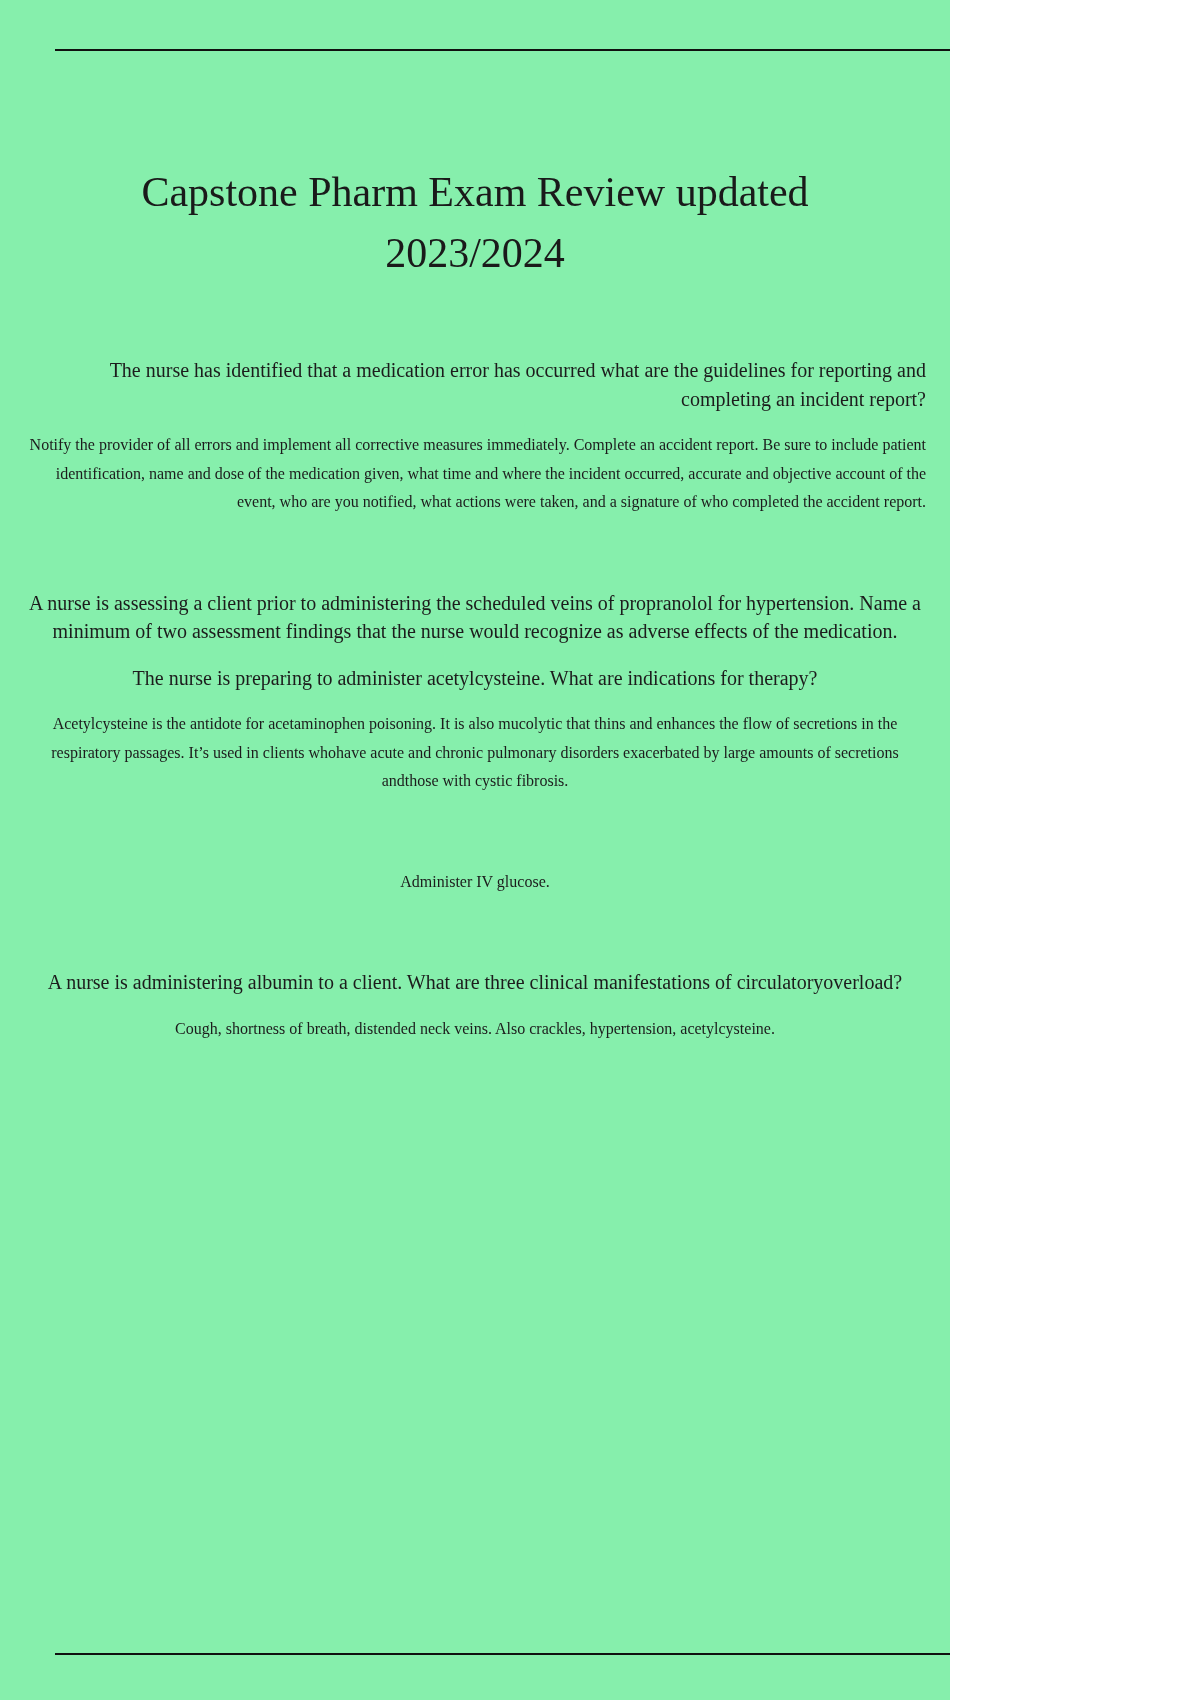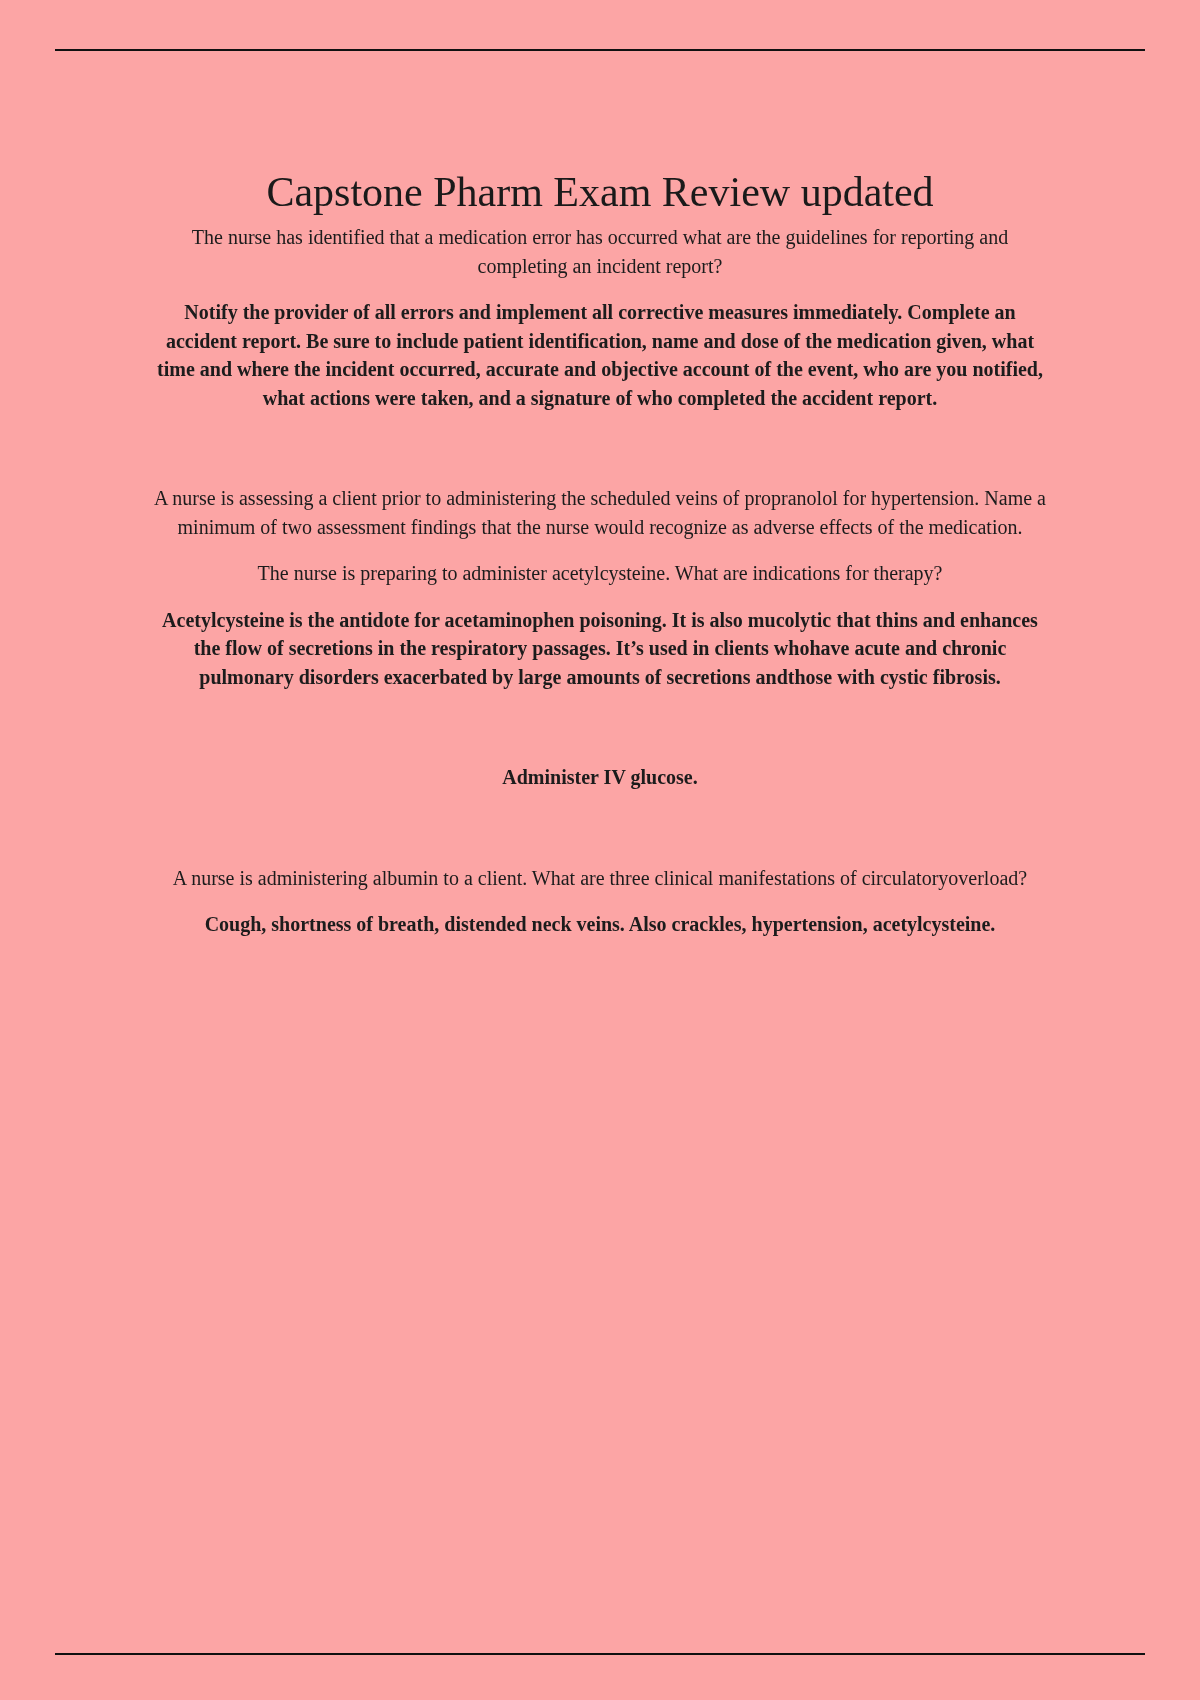--- a/index.html
+++ b/index.html
@@ -2,23 +2,23 @@
 <html><head>
 <meta charset="utf-8">
 <style>
   html, body {
     margin: 0;
     padding: 0;
     background: #ffffff;
   }
   .page {
     position: relative;
-    width: 1200px;
+    width: 950px;
     height: 1700px;
-    background: #fca5a5;
+    background: #86efac;
     font-family: "Liberation Serif", serif;
     color: #1c1c1c;
     overflow: hidden;
   }
   .rule {
     position: absolute;
     left: 55px;
     width: 1090px;
     height: 2px;
     background: #101010;
@@ -32,42 +32,44 @@
     text-align: center;
   }
   .doc-title {
     margin: 162px 0 0 0;
     font-size: 42px;
     line-height: 61px;
     font-weight: 400;
     color: #1a1a1a;
   }
   .qa-section:first-of-type {
+    margin-top: 72px;
+    text-align: right;
   }
   .question {
     margin: 0 0 18px 0;
     font-size: 20px;
     line-height: 28.5px;
   }
   .answer {
     margin: 0 0 72px 0;
-    font-size: 20px;
+    font-size: 16px;
     line-height: 28.5px;
-    font-weight: bold;
   }
 </style>
 </head>
 <body>
 
 <div class="page">
   <div class="rule rule-top"></div>
 
   <div class="content">
     <h1 class="doc-title">
       <div>Capstone Pharm Exam Review updated</div>
+      <div>2023/2024</div>
     </h1>
 
     <section class="qa-section">
       <p class="question">The nurse has identified that a medication error has occurred what are the guidelines for reporting and completing an incident report?</p>
       <p class="answer">Notify the provider of all errors and implement all corrective measures immediately. Complete an accident report. Be sure to include patient identification, name and dose of the medication given, what time and where the incident occurred, accurate and objective account of the event, who are you notified, what actions were taken, and a signature of who completed the accident report.</p>
     </section>
 
     <section class="qa-section">
       <p class="question">A nurse is assessing a client prior to administering the scheduled veins of propranolol for hypertension. Name a minimum of two assessment findings that the nurse would recognize as adverse effects of the medication.</p>
     </section>

